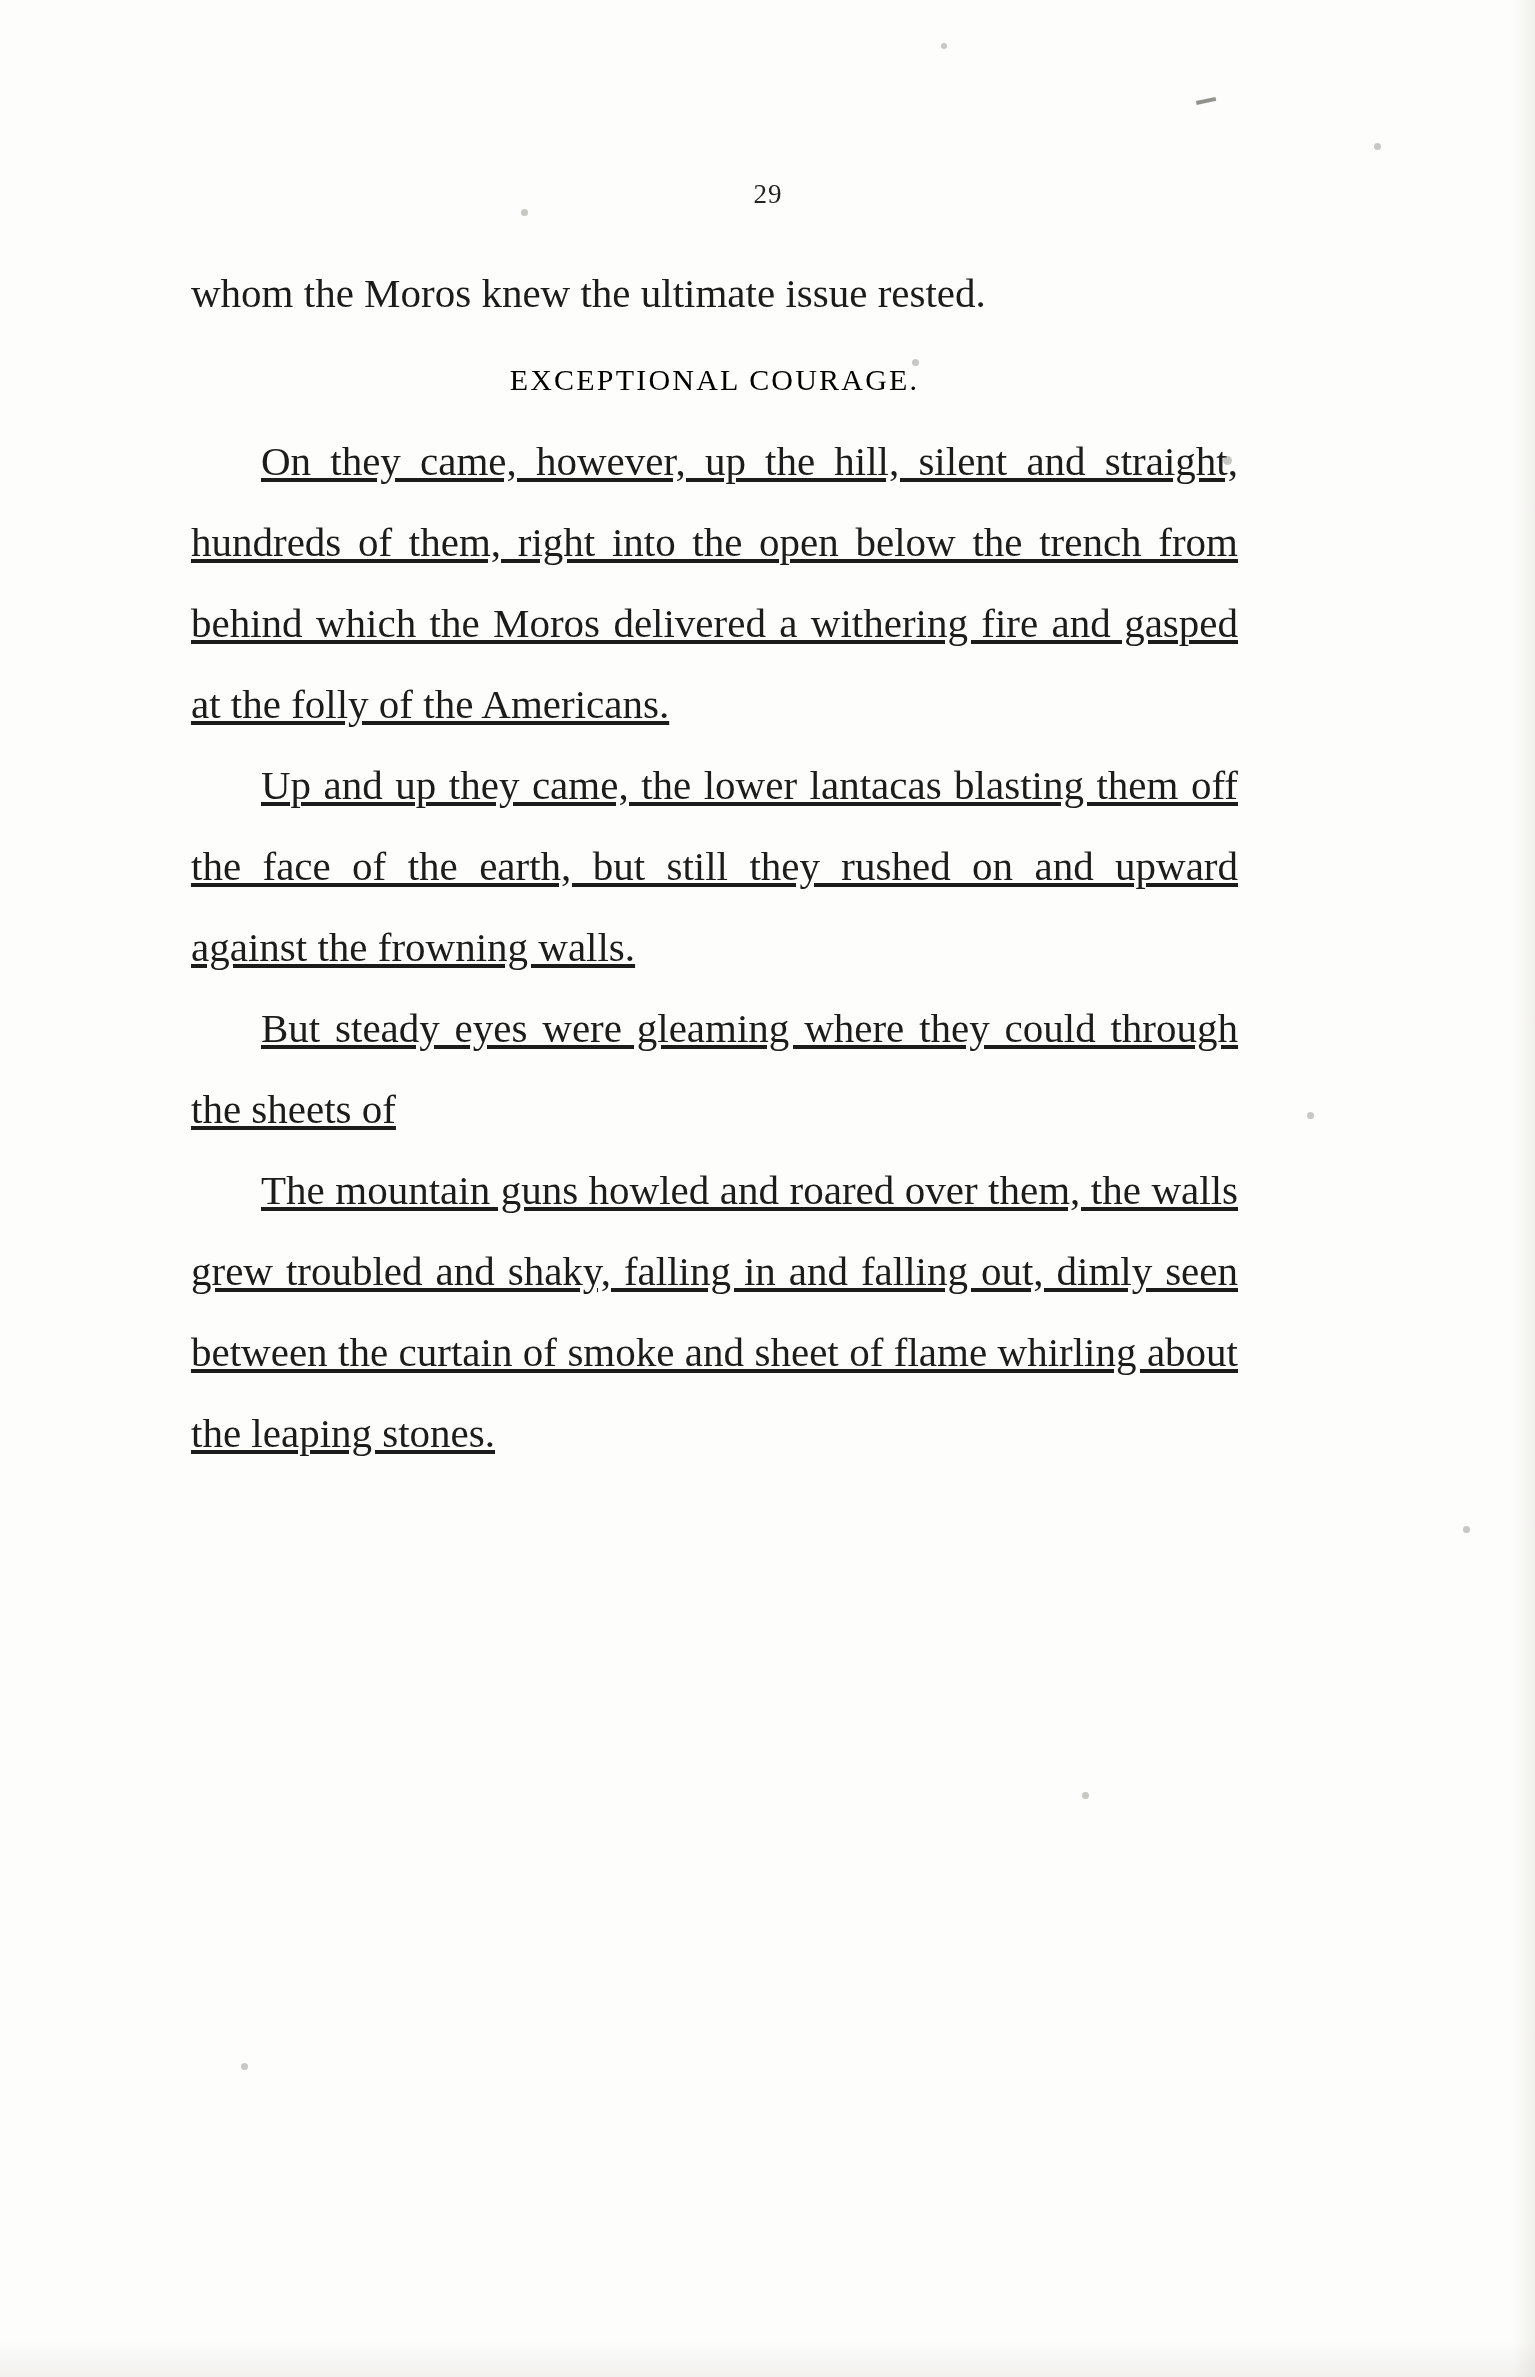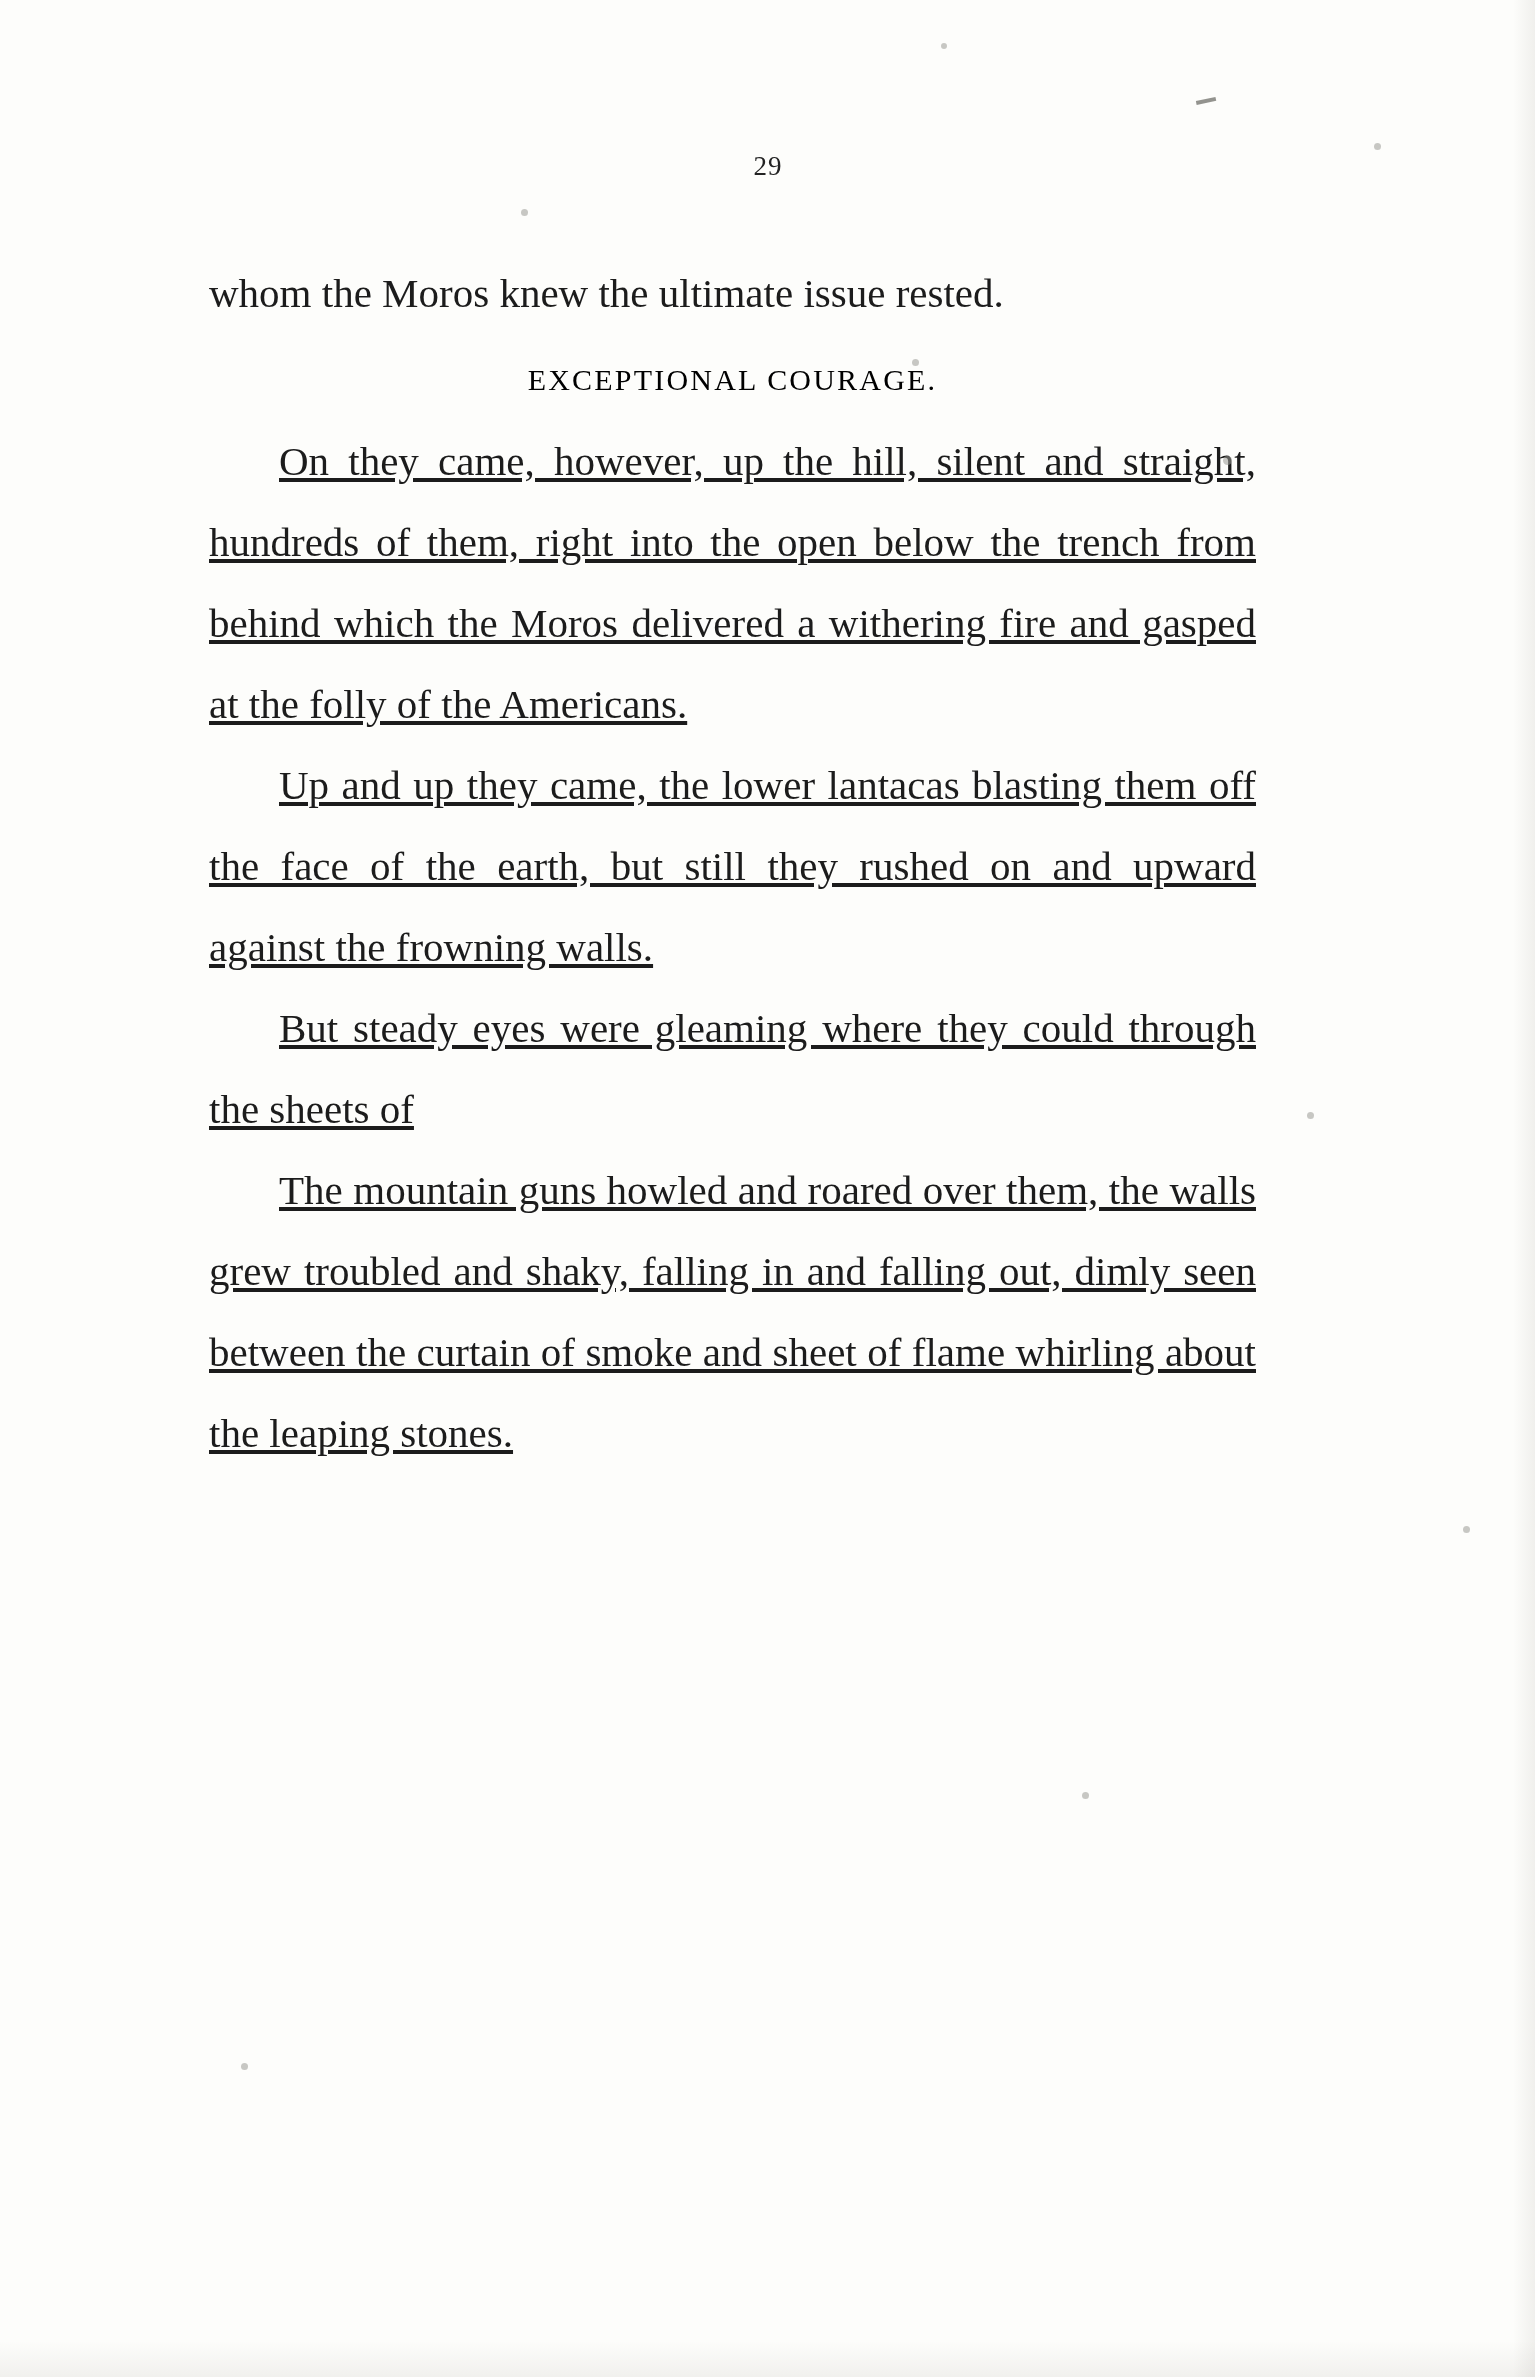--- a/index.html
+++ b/index.html
@@ -11,32 +11,32 @@
     position: relative;
     width: 1536px;
     height: 2377px;
     background: #fdfdfb;
     overflow: hidden;
     font-family: "Liberation Serif", serif;
     color: #1a1a1a;
   }
   .page-number {
     position: absolute;
-    top: 151px;
+    top: 179px;
     left: 0;
     width: 1536px;
     text-align: center;
     font-family: "Liberation Serif", serif;
     font-size: 27px;
     letter-spacing: 0.9px;
     color: #232323;
   }
   .textblock {
     position: absolute;
-    left: 209px;
+    left: 191px;
     top: 253px;
     width: 1047px;
   }
   p.para {
     margin: 0 0 0 0;
     font-size: 41px;
     line-height: 81px;
     text-align: justify;
     text-justify: inter-word;
     color: #1c1c1c;

